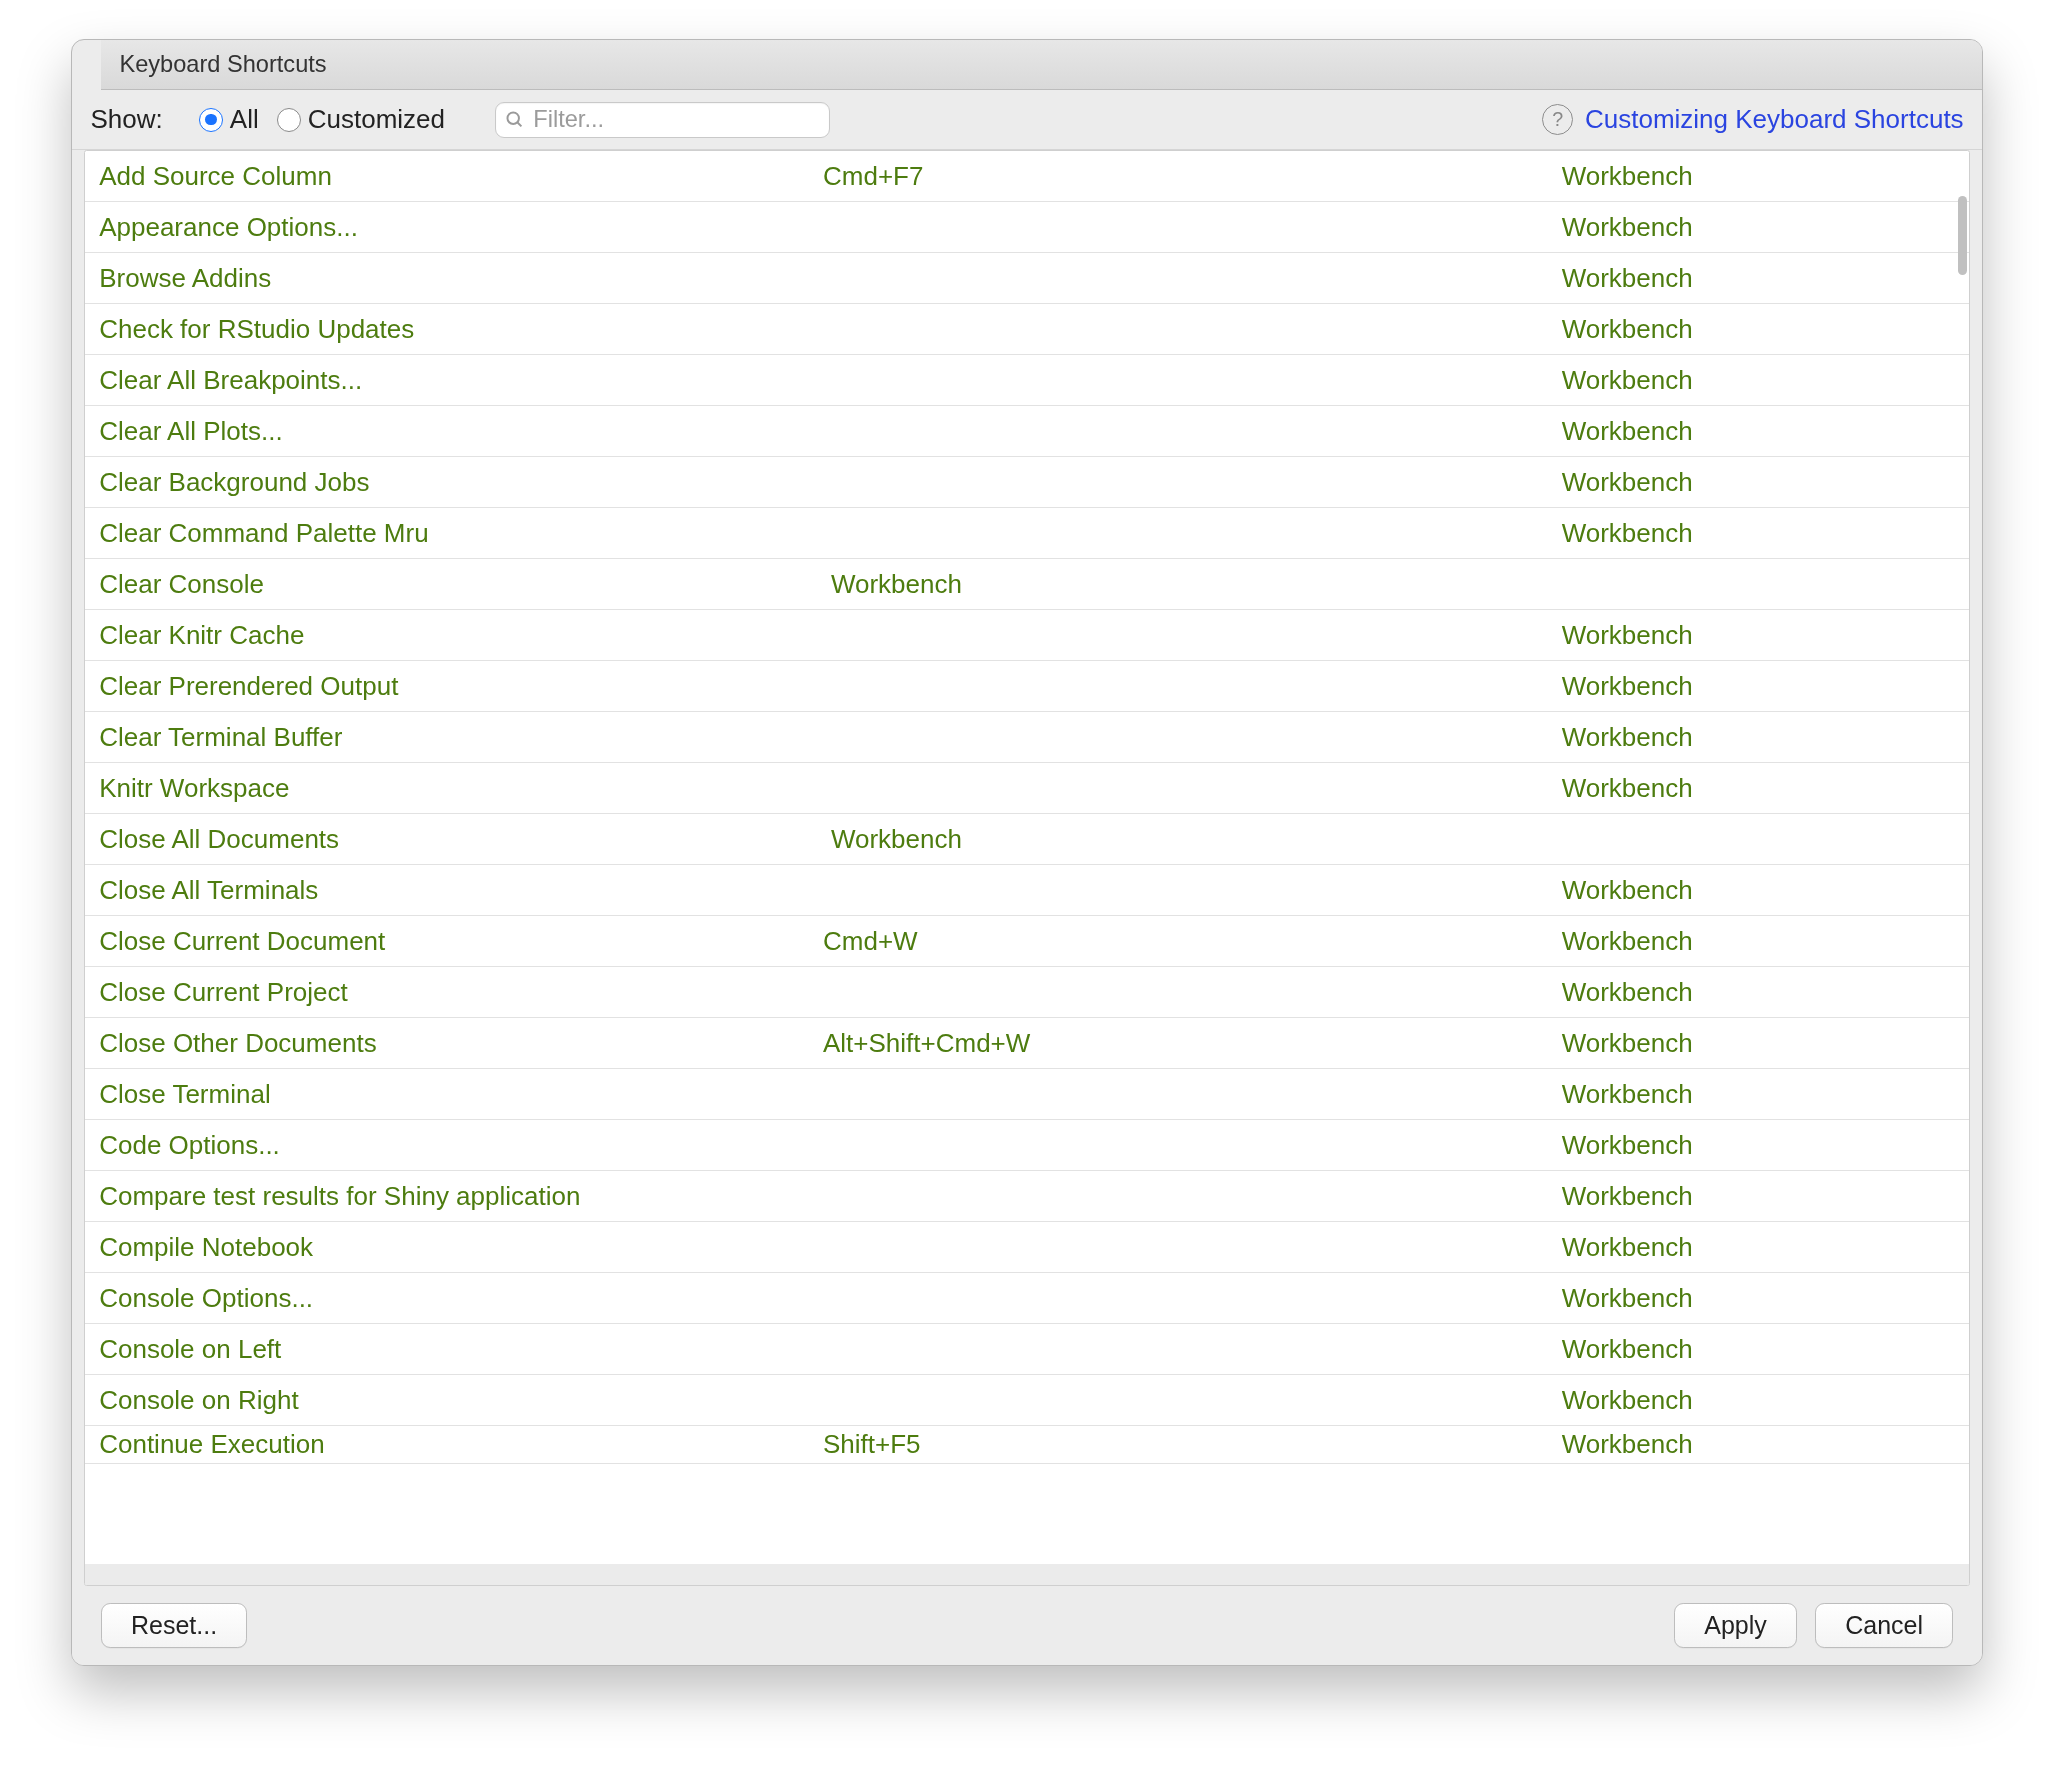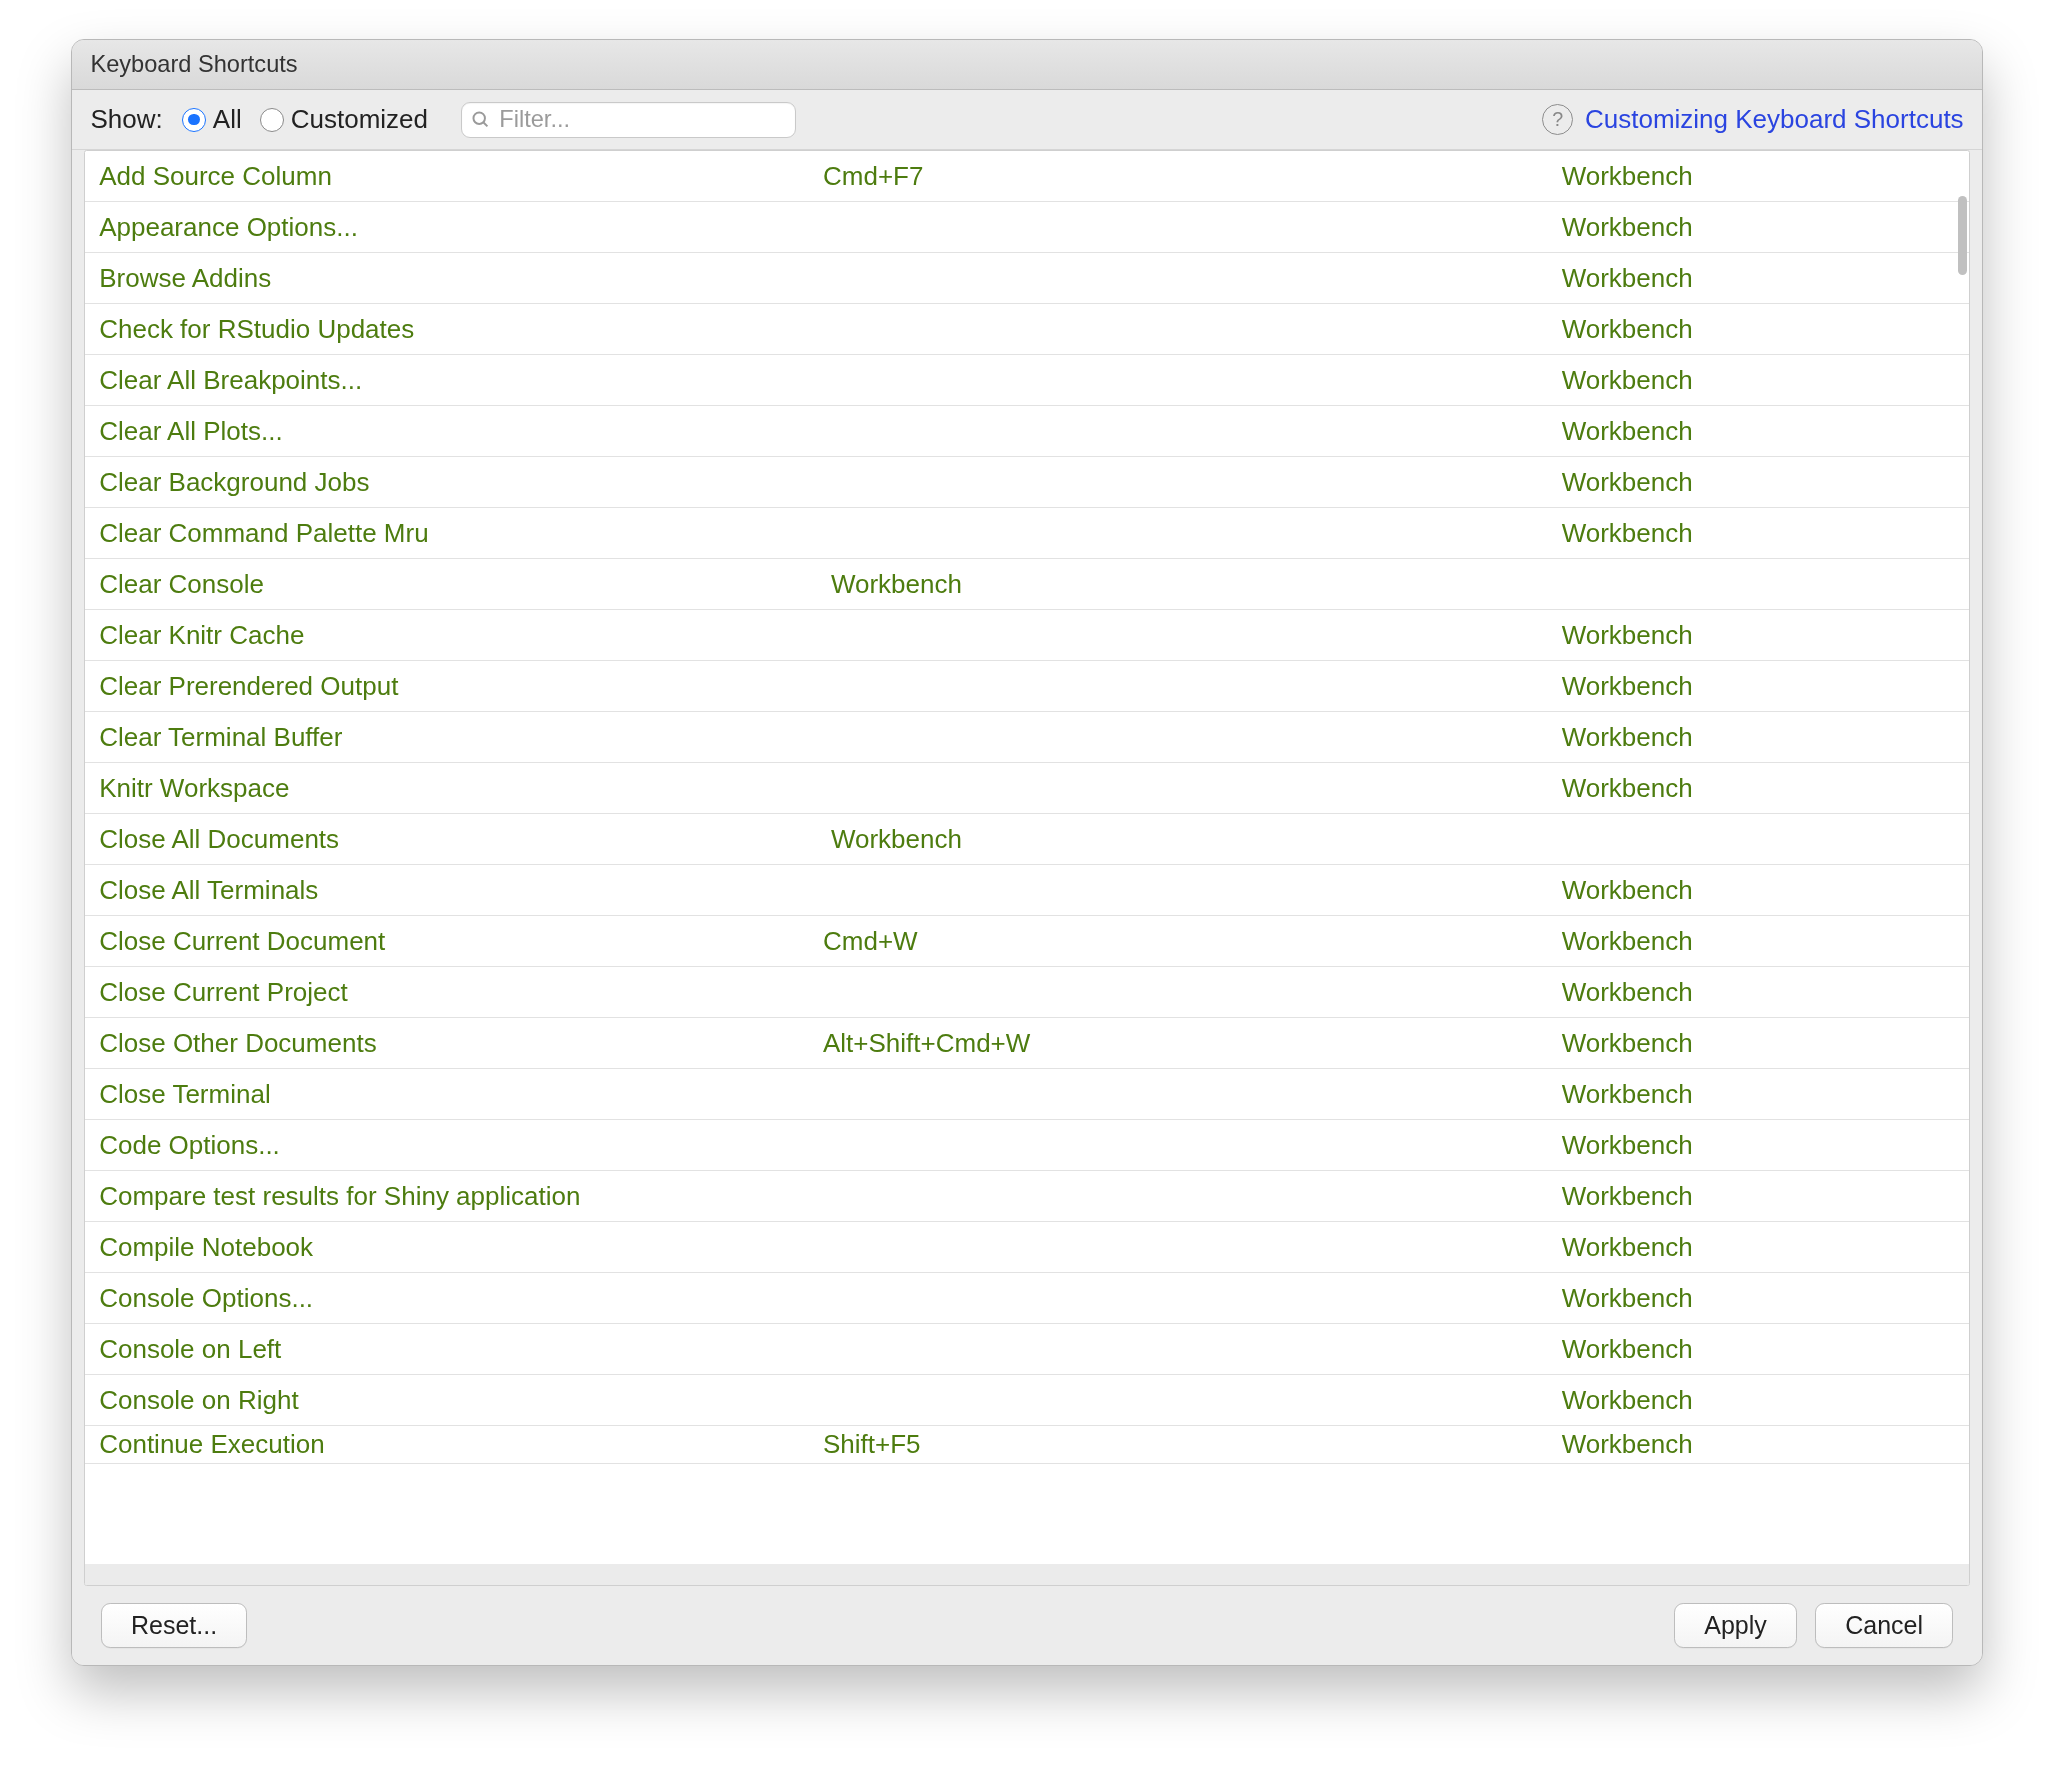--- a/index.html
+++ b/index.html
@@ -31,34 +31,35 @@
   }
   .titlebar {
     height: 49px;
     background: linear-gradient(#e7e7e7, #d9d9d9);
     border-bottom: 0.7px solid #bcbcbc;
     display: flex;
     align-items: center;
     padding-left: 18.4px;
     font-size: 23.6px;
     color: #333;
+    margin-left: 29px;
   }
   .toolbar {
     height: 59px;
     display: flex;
     align-items: center;
     padding: 0 18.4px;
     gap: 13px;
     background: #ececec;
     border-bottom: 0.7px solid #d5d5d5;
   }
   .toolbar-left {
     display: flex;
     align-items: center;
-    gap: 17px;
+    gap: 34px;
     font-size: 26px;
     color: #222;
   }
   .show-label { margin-right: 2.6px; }
   .radio-group {
     display: flex;
     align-items: center;
     gap: 18.4px;
   }
   .radio-item {

